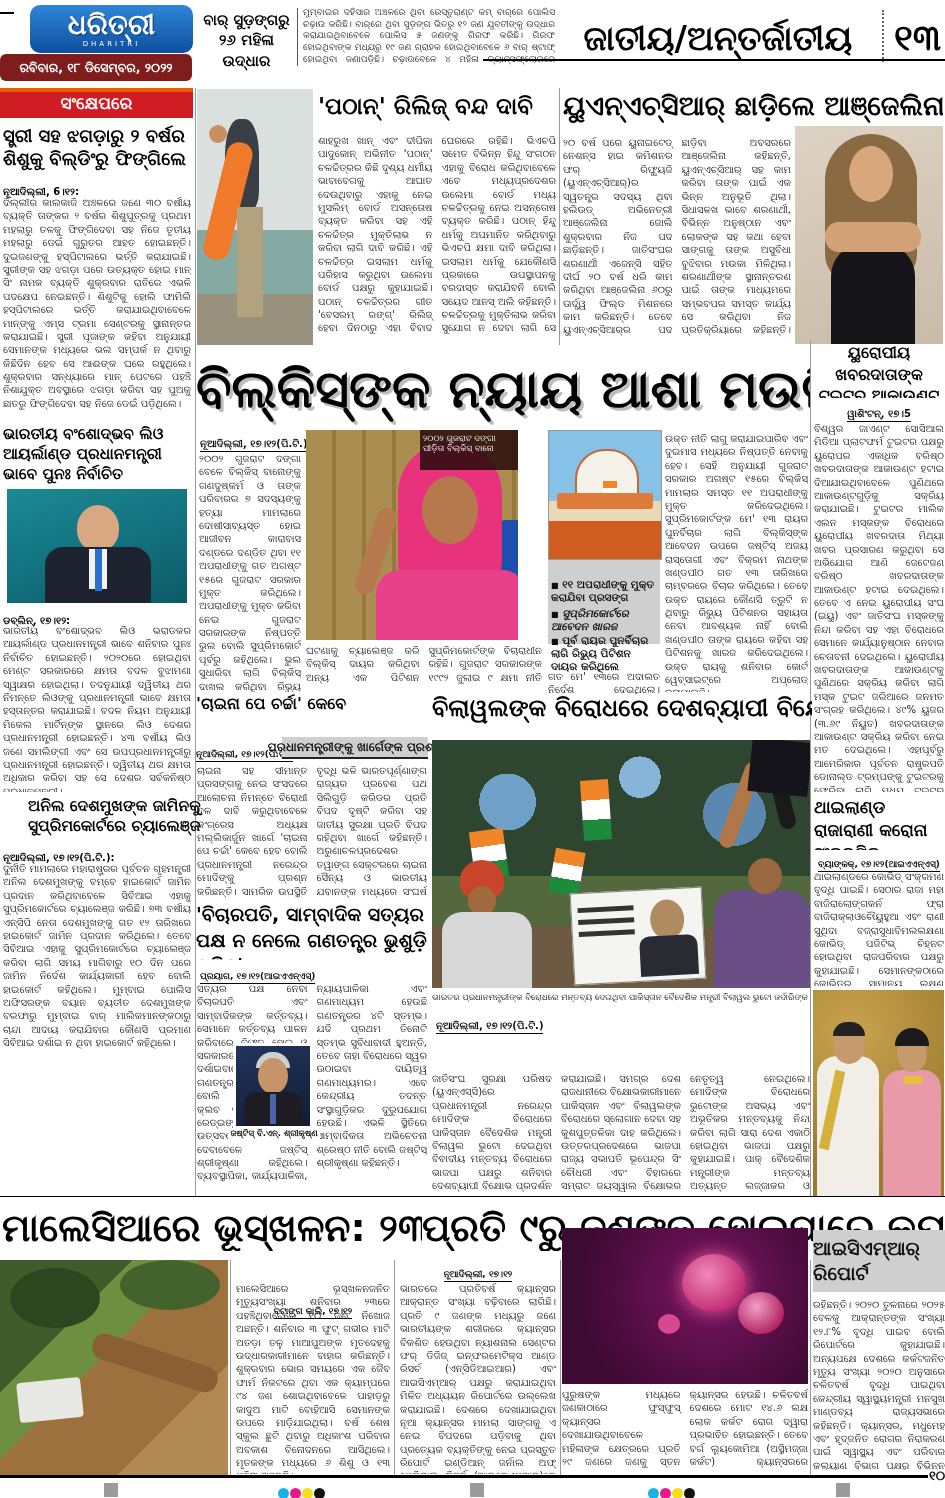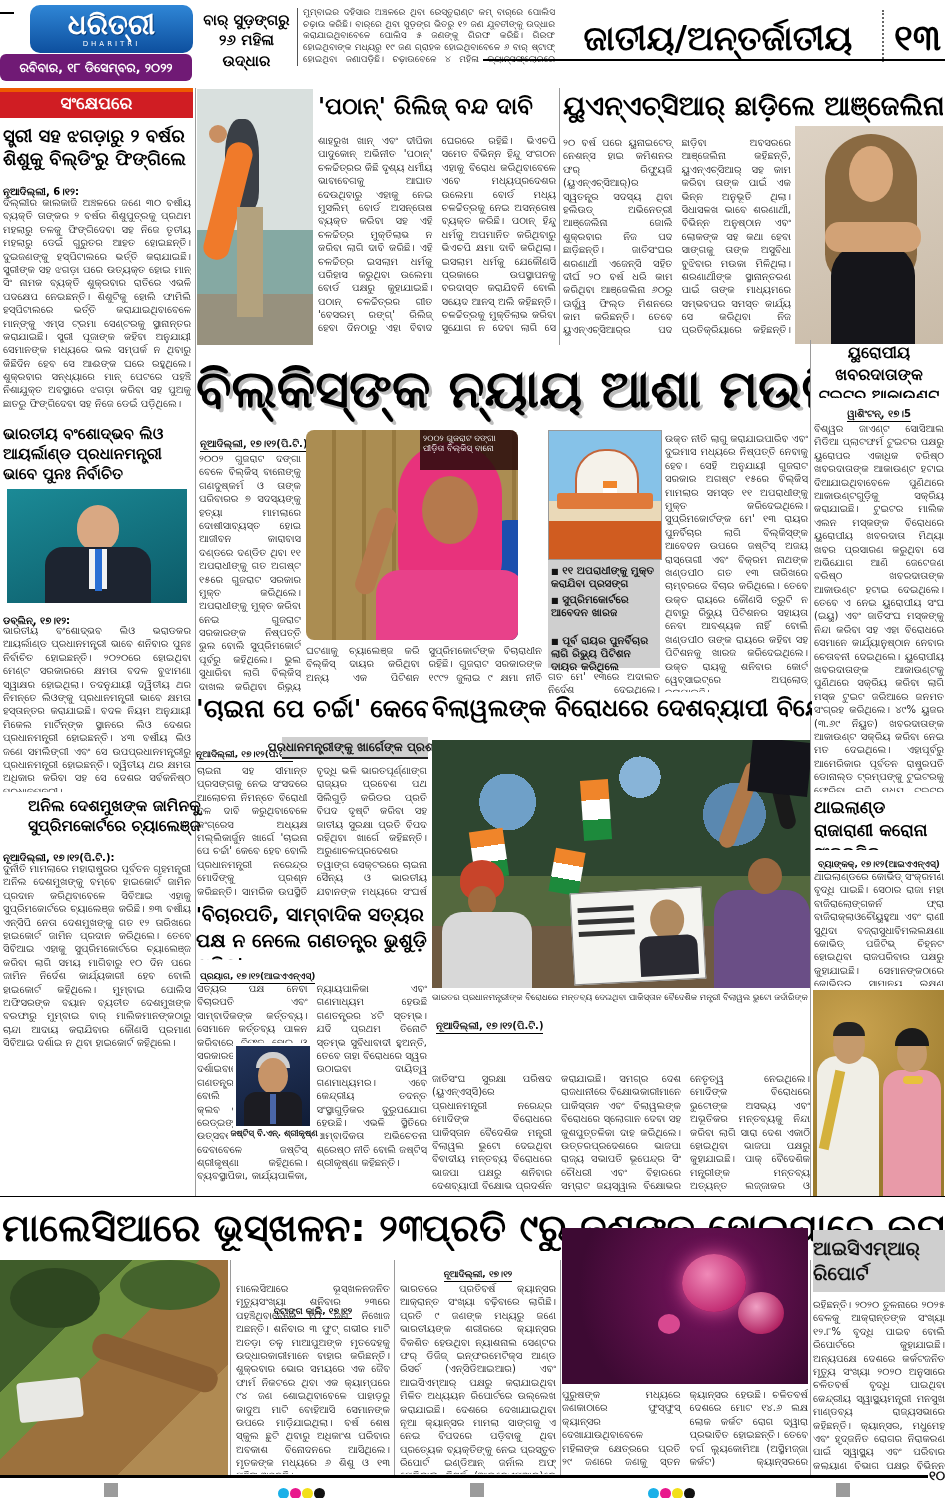--- a/index.html
+++ b/index.html
@@ -26,21 +26,21 @@
 <body>
 
 <div class="sheet">
 
   <div class="abs" style="left:0;top:12px;width:14px;height:2px;background:#000;"></div>
 
   <div class="abs" style="left:30px;top:5px;width:163px;height:48px;border-radius:10px;background:linear-gradient(180deg,#2f86d6,#0d4f9e);display:flex;flex-direction:column;align-items:center;justify-content:center;">
     <span style="color:#fff;font-weight:bold;font-size:28px;line-height:1;text-shadow:1px 1px 0 #083a77;">ଧରିତ୍ରୀ</span>
     <span style="color:#fff;font-size:7px;letter-spacing:3px;margin-top:1px;">DHARITRI</span>
   </div>
-  <div class="abs" style="left:0;top:54px;width:192px;height:27px;background:#701a75;border-radius:6px;display:flex;align-items:center;justify-content:center;">
+  <div class="abs" style="left:0;top:54px;width:192px;height:27px;background:#7f1d1d;border-radius:6px;display:flex;align-items:center;justify-content:center;">
     <span style="color:#fff;font-size:12.5px;font-weight:bold;white-space:nowrap;">ରବିବାର, ୧୮ ଡିସେମ୍ବର, ୨୦୨୨</span>
   </div>
 
   <div class="abs hl" style="left:200px;top:10px;width:93px;height:72px;font-size:15px;line-height:1.35;text-align:center;">ବାର୍ ସୁଡ଼ଙ୍ଗରୁ ୨୬ ମହିଳା ଉଦ୍ଧାର</div>
   <div class="vline" style="left:297px;top:8px;height:58px;background:#555;"></div>
   <div class="abs body-sm" style="left:303px;top:7px;width:252px;height:58px;">ମୁମ୍ବାଇର ଦହିସାର ଅଞ୍ଚଳରେ ଥିବା ରେସ୍ତୁରାଣ୍ଟ କମ୍ ବାର୍‌ରେ ପୋଲିସ ଚଢ଼ାଉ କରିଛି। ବାର୍‌ରେ ଥିବା ସୁଡ଼ଙ୍ଗ ଭିତରୁ ୧୨ ଜଣ ଯୁବତୀଙ୍କୁ ଉଦ୍ଧାର କରାଯାଇଥିବାବେଳେ ପୋଲିସ ୫ ଜଣଙ୍କୁ ଗିରଫ କରିଛି। ଗିରଫ ହୋଇଥିବାଙ୍କ ମଧ୍ୟରୁ ୧୯ ଜଣ ଗ୍ରାହକ ହୋଇଥିବାବେଳେ ୬ ବାର୍ ଷ୍ଟାଫ୍ ହୋଇଥିବା ଜଣାପଡ଼ିଛି। ଚଢ଼ାଉବେଳେ ୪ ମହିଳା ଡ୍ୟାନ୍ସଫ୍ଲୋରରେ ନାଚୁଥିବାବେଳେ ୧୨ ବାର୍‌ରେ ଥିବା ଗୁପ୍ତ କୋଠରିରେ ଲୁଚି ରହିଥିଲେ। ଉଦ୍ଧାର ପରେ ସମସ୍ତ ମହିଳାଙ୍କୁ ପୋଲିସ ଛାଡ଼ିଦେଇଛି।</div>
 
   <div class="abs hl" style="left:562px;top:14px;width:312px;height:48px;font-size:34px;line-height:48px;text-align:center;white-space:nowrap;">ଜାତୀୟ/ଅନ୍ତର୍ଜାତୀୟ</div>
   <div class="abs" style="left:882px;top:10px;width:0;height:52px;border-left:2px dotted #666;"></div>
   <div class="abs hl" style="left:890px;top:14px;width:55px;height:48px;font-size:36px;line-height:48px;text-align:center;">୧୩</div>
@@ -96,43 +96,43 @@
     <div class="shape" style="left:30px;top:96px;width:96px;height:30px;border-radius:14px;background:#d2a276;"></div>
   </div>
 
   <div class="abs hl" style="left:196px;top:350px;width:614px;height:78px;font-size:52px;line-height:78px;white-space:nowrap;text-shadow:3px 3px 0 #bdbdbd;">ବିଲ୍‌କିସ୍‌ଙ୍କ ନ୍ୟାୟ ଆଶା ମଉଳିଲା</div>
   <div class="abs" style="left:200px;top:432px;">
     <span class="dateline-u">ନୂଆଦିଲ୍ଲୀ, ୧୭।୧୨(ପି.ଟି.)</span>
   </div>
 
   <div class="abs body-txt" style="left:199px;top:452px;width:102px;height:240px;">୨୦୦୨ ଗୁଜରାଟ ଦଙ୍ଗା ବେଳେ ବିଲ୍‌କିସ୍ ବାନୋଙ୍କୁ ଗଣଦୁଷ୍କର୍ମ ଓ ତାଙ୍କ ପରିବାରର ୭ ସଦସ୍ୟଙ୍କୁ ହତ୍ୟା ମାମଲାରେ ଦୋଷୀସାବ୍ୟସ୍ତ ହୋଇ ଆଜୀବନ କାରାବାସ ଦଣ୍ଡରେ ଦଣ୍ଡିତ ଥିବା ୧୧ ଅପରାଧୀଙ୍କୁ ଗତ ଅଗଷ୍ଟ ୧୫ରେ ଗୁଜରାଟ ସରକାର ମୁକ୍ତ କରିଥିଲେ। ଅପରାଧୀଙ୍କୁ ମୁକ୍ତ କରିବା ନେଇ ଗୁଜରାଟ ସରକାରଙ୍କ ନିଷ୍ପତ୍ତି ଭୁଲ ବୋଲି ସୁପ୍ରିମକୋର୍ଟ ପୂର୍ବରୁ କହିଥିଲେ। ଭୁଲ ସୁଧାରିବା ଲାଗି ବିଲ୍‌କିସ୍ ଦାଖଲ କରିଥିବା ରିଭ୍ୟୁ ପିଟିଶନକୁ ଅଦାଲତ ଖାରଜ କରିଥିବାବେଳେ ରାଜ୍ୟ ସରକାର ଅବଧି ପୂର୍ବରୁ ମୁକ୍ତ କରିଦେବା</div>
 
-  <div class="photo" style="left:306px;top:430px;width:212px;height:210px;background:repeating-linear-gradient(90deg,#ab8d52 0 26px,#97793f 26px 30px);border-radius:8px;">
+  <div class="photo" style="left:306px;top:430px;width:212px;height:210px;background:repeating-linear-gradient(90deg,#ab8d52 0 26px,#97793f 26px 30px);">
     <div class="shape" style="left:190px;top:90px;width:46px;height:120px;background:#1c4fae;border-radius:10px 0 0 0;"></div>
     <div class="shape" style="left:92px;top:12px;width:104px;height:150px;border-radius:52px 52px 30px 30px;background:#e8327c;"></div>
     <div class="shape" style="left:116px;top:46px;width:56px;height:68px;border-radius:50%;background:#b5794d;"></div>
     <div class="shape" style="left:70px;top:140px;width:150px;height:70px;border-radius:24px 24px 0 0;background:#e8418a;"></div>
     <div class="shape" style="left:60px;top:76px;width:20px;height:90px;border-radius:10px;transform:rotate(18deg);background:#b5794d;"></div>
     <div class="shape" style="right:0;top:0;width:92px;height:34px;background:rgba(40,10,10,0.85);padding:3px;">
       <span class="cap" style="color:#fff;display:block;">୨୦୦୨ ଗୁଜରାଟ ଦଙ୍ଗା ପୀଡ଼ିତା ବିଲ୍‌କିସ୍ ବାନୋ</span>
     </div>
   </div>
   <div class="abs body-txt cols2" style="left:306px;top:644px;width:236px;height:48px;">ଘଟଣାକୁ ଚ୍ୟାଲେଞ୍ଜ କରି ବିଲ୍‌କିସ୍ ଦାୟର କରିଥିବା ଅନ୍ୟ ଏକ ପିଟିଶନ ସୁପ୍ରିମକୋର୍ଟଙ୍କ ବିଚାରାଧୀନ ରହିଛି। ଗୁଜରାଟ ସରକାରଙ୍କ ୧୯୯୨ ଜୁଲାଇ ୯ କ୍ଷମା ନୀତି ଅନୁଯାୟୀ ଅପରାଧୀ ଅବଧି ପୂର୍ବରୁ ମୁକ୍ତ ହେବାକୁ ଆବେଦନ କରିଥିଲେ। ଏହା ଉପରେ ରାଜ୍ୟ ସରକାର ବିଚାର</div>
 
   <div class="photo" style="left:548px;top:430px;width:112px;height:128px;background:linear-gradient(180deg,#86c2e8 0 55%,#ead9b8 55% 70%,#d05c20 70%);border:1px solid #999;">
     <div class="shape" style="left:26px;top:18px;width:60px;height:46px;border-radius:30px 30px 0 0;background:#f5f2ea;border:2px solid #c4653a;"></div>
     <div class="shape" style="left:54px;top:50px;width:14px;height:20px;background:linear-gradient(180deg,#f0852a 0 33%,#fff 33% 66%,#1d8a3c 66%);"></div>
     <div class="shape" style="left:8px;top:62px;width:96px;height:16px;background:#e07a3a;border-radius:3px;"></div>
   </div>
-  <div class="abs graybox" style="left:548px;top:560px;width:112px;height:108px;padding:4px 3px;box-sizing:border-box;">
+  <div class="abs graybox" style="left:548px;top:560px;width:112px;height:84px;padding:18px 3px;box-sizing:border-box;">
     <div style="font-size:10.5px;font-weight:bold;line-height:1.25;margin-bottom:3px;">
       <span style="font-size:8px;">■</span>
       <span>୧୧ ଅପରାଧୀଙ୍କୁ ମୁକ୍ତ କରାଯିବା ପ୍ରସଙ୍ଗ</span>
     </div>
-    <div style="font-size:10.5px;font-weight:bold;line-height:1.25;margin-bottom:14px;">
+    <div style="font-size:10.5px;font-weight:bold;line-height:1.25;margin-bottom:0;font-style:italic;">
       <span style="font-size:8px;">■</span>
       <span>ସୁପ୍ରିମକୋର୍ଟରେ ଆବେଦନ ଖାରଜ</span>
     </div>
     <div style="font-size:10.5px;font-weight:bold;line-height:1.25;">
       <span style="font-size:8px;">■</span>
       <span>ପୂର୍ବ ରାୟର ପୁନର୍ବିଚାର ଲାଗି ରିଭ୍ୟୁ ପିଟିଶନ ଦାୟର କରିଥିଲେ</span>
     </div>
   </div>
   <div class="abs body-txt" style="left:548px;top:670px;width:112px;height:24px;">ଗତ ମେ' ୧୩ରେ ଅଦାଲତ ନିର୍ଦେଶ ଦେଇଥିଲେ। ଦୋଷୀସାବ୍ୟସ୍ତ ଦିନଠାରୁ</div>
 
@@ -155,21 +155,21 @@
     <div class="shape" style="left:4px;top:66px;width:62px;height:140px;border-radius:20px 20px 0 0;background:#f0eee6;"></div>
     <div class="shape" style="left:20px;top:36px;width:32px;height:38px;border-radius:50%;background:#c59a6c;"></div>
     <div class="shape" style="left:20px;top:32px;width:32px;height:14px;border-radius:16px 16px 0 0;background:#222;"></div>
     <div class="shape" style="left:14px;top:80px;width:10px;height:80px;transform:rotate(12deg);background:#d4b13c;"></div>
     <div class="shape" style="left:70px;top:80px;width:58px;height:126px;border-radius:18px 18px 0 0;background:#e89aa8;"></div>
     <div class="shape" style="left:84px;top:46px;width:30px;height:36px;border-radius:50%;background:#c59a6c;"></div>
     <div class="shape" style="left:82px;top:38px;width:34px;height:18px;border-radius:17px 17px 0 0;background:#1a1a1a;"></div>
     <div class="shape" style="left:90px;top:86px;width:20px;height:8px;border-radius:4px;background:#e8c23c;"></div>
   </div>
 
-  <div class="abs hl" style="left:196px;top:694px;width:232px;height:38px;font-size:25px;white-space:nowrap;">'ଚାଇନା ପେ ଚର୍ଚ୍ଚା' କେବେ</div>
+  <div class="abs hl" style="left:196px;top:694px;width:232px;height:38px;font-size:16px;white-space:nowrap;">'ଚାଇନା ପେ ଚର୍ଚ୍ଚା' କେବେ</div>
   <div class="abs" style="left:196px;top:742px;">
     <span class="dateline-u" style="font-size:9px;">ନୂଆଦିଲ୍ଲୀ, ୧୭।୧୨(ପି.ଟି.)</span>
   </div>
   <div class="abs graybox" style="left:282px;top:737px;width:146px;height:20px;border-bottom:2px solid #222;display:flex;align-items:center;justify-content:center;">
     <span style="font-size:12px;font-weight:bold;white-space:nowrap;">ପ୍ରଧାନମନ୍ତ୍ରୀଙ୍କୁ ଖାର୍ଗେଙ୍କ ପ୍ରଶ୍ନ</span>
   </div>
   <div class="abs body-txt cols2" style="left:197px;top:764px;width:230px;height:134px;">ଚାଇନା ସହ ସୀମାନ୍ତ ପ୍ରସଙ୍ଗକୁ ନେଇ ସଂସଦରେ ଆଲୋଚନା ନିମନ୍ତେ ବିରୋଧୀ ଦଳ ଦାବି କରୁଥିବାବେଳେ କଂଗ୍ରେସ ଅଧ୍ୟକ୍ଷ ମଲ୍ଲିକାର୍ଜୁନ ଖାର୍ଗେ 'ଚାଇନା ପେ ଚର୍ଚ୍ଚା' କେବେ ହେବ ବୋଲି ପ୍ରଧାନମନ୍ତ୍ରୀ ନରେନ୍ଦ୍ର ମୋଦିଙ୍କୁ ପ୍ରଶ୍ନ କରିଛନ୍ତି। ସାମରିକ ଉପସ୍ଥିତି ବୃଦ୍ଧି ଭଳି ଭାରତପୂର୍ଣ୍ଣାଙ୍ଗ ରାଜ୍ୟର ପ୍ରବେଶ ପଥ ସିଲିଗୁଡ଼ି କରିଡର ପ୍ରତି ବିପଦ ଦୃଷ୍ଟି କରିବା ସହ ଜାତୀୟ ସୁରକ୍ଷା ପ୍ରତି ବିପଦ ରହିଥିବା ଖାର୍ଗେ କହିଛନ୍ତି। ଅରୁଣାଚଳପ୍ରଦେଶର ତୱାଙ୍ଗ ସେକ୍ଟରରେ ଚାଇନା ସୈନ୍ୟ ଓ ଭାରତୀୟ ଯବାନଙ୍କ ମଧ୍ୟରେ ସଂଘର୍ଷ ପରେ ଏହି ପ୍ରସଙ୍ଗ ଚର୍ଚ୍ଚାକୁ ଆସିଛି। ସୀମାନ୍ତ ପ୍ରସଙ୍ଗରେ ସରକାର ସଂସଦରେ ବିବୃତି ଦେବା ସହ ଆଲୋଚନା କରାଯିବା ଉଚିତ ବୋଲି କଂଗ୍ରେସ ଦାବି କରିଆସୁଛି।</div>
 
   <div class="abs hl" style="left:196px;top:902px;width:232px;height:58px;font-size:19px;line-height:1.35;">'ବିଚାରପତି, ସାମ୍ବାଦିକ ସତ୍ୟର ପକ୍ଷ ନ ନେଲେ ଗଣତନ୍ତ୍ର ଭୁଶୁଡ଼ି ପଡ଼ିବ'</div>
   <div class="abs" style="left:200px;top:964px;">

